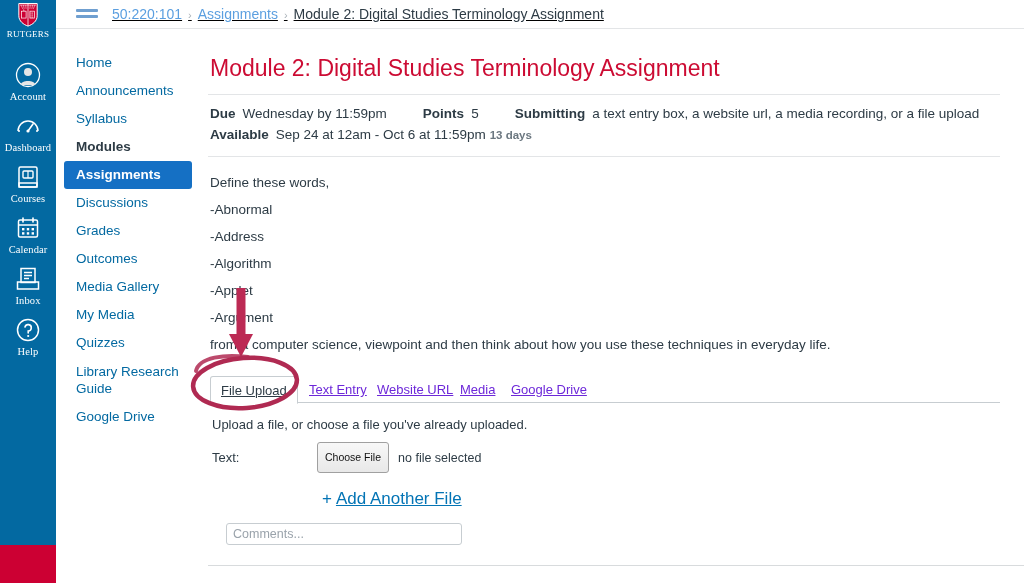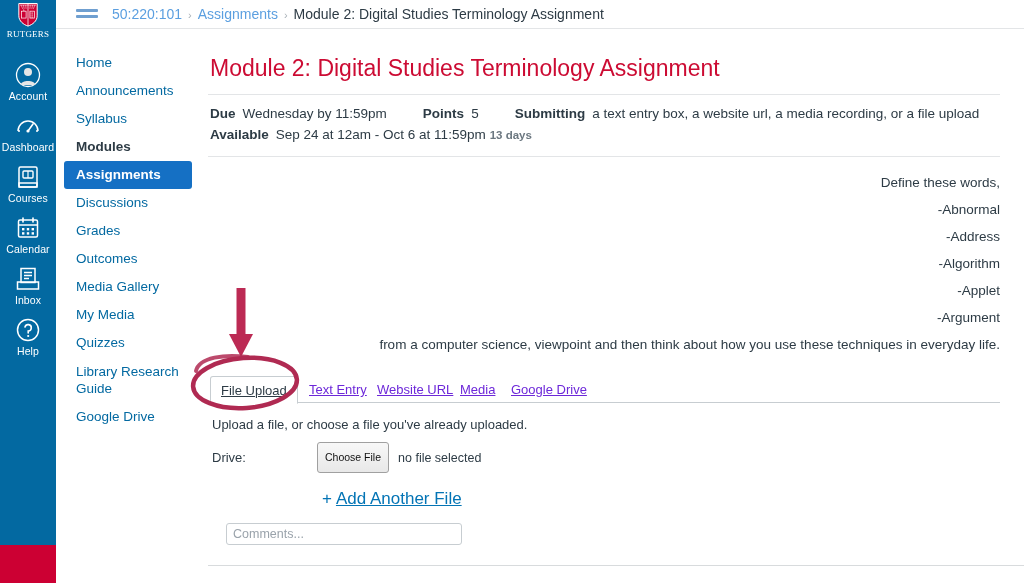--- a/index.html
+++ b/index.html
@@ -26,20 +26,21 @@
     width: 56px; height: 58px;
     display: flex; flex-direction: column;
     align-items: center; justify-content: flex-start;
     padding-top: 2px;
   }
   .gn-item {
     width: 56px;
     padding: 4px 0 6px 0;
     display: flex; flex-direction: column; align-items: center;
     cursor: pointer;
+    font-family: Liberation Serif, serif;
   }
   .gn-icon { width: 26px; height: 26px; display: block; }
   .gn-label {
     font-size: 10.5px; line-height: 13px;
     margin-top: 2px; letter-spacing: .1px;
     color: #ffffff; white-space: nowrap;
   }
   #gn-spacer-bottom { flex: 1; }
 
   
@@ -76,21 +77,21 @@
     background: #ffffff;
     overflow: hidden;
   }
   #hamburger { width: 22px; height: 14px; position: relative; margin-right: 14px; flex: none; cursor: pointer; }
   #hamburger span {
     position: absolute; left: 0; width: 22px; height: 2.5px;
     background: #6f9fd0; border-radius: 1px;
   }
   #hamburger span:nth-child(1) { top: 2px; }
   #hamburger span:nth-child(2) { top: 8px; }
-  .bc { font-size: 14px; line-height: 22px; white-space: nowrap; }
+  .bc { font-size: 14px; line-height: 22px; white-space: nowrap; text-decoration: underline; }
   .bc-link { color: #5b9fe0; text-decoration: none; cursor: pointer; }
   .bc-sep { color: #a9b1b8; margin: 0 6px; font-size: 11px; }
   .bc-current { color: #2D3B45; }
 
   
   #content {
     position: absolute; left: 200px; top: 29px;
     width: 824px; height: 516px;
     background: #ffffff;
     padding: 0 24px 0 8px;
@@ -106,21 +107,21 @@
     border-bottom: 1px solid #e3e5e7;
     padding: 8px 0 10px 2px;
   }
   .meta-row { font-size: 13.5px; line-height: 21px; color: #2D3B45; white-space: nowrap; }
   .meta-key { font-weight: bold; color: #2D3B45; }
   .meta-val { color: #2D3B45; margin-left: 7px; }
   .meta-gap { display: inline-block; width: 36px; }
   .meta-small { font-size: 11.5px; color: #6b7780; margin-left: 4px; font-weight: bold; }
 
   
-  #description { padding: 12px 0 0 2px; text-align: right; }
+  #description { padding: 12px 0 0 2px; }
   .desc-line {
     font-size: 13.5px; line-height: 27px;
     color: #2D3B45;
   }
 
   
   #tabs {
     position: relative;
     margin: 18px 0 0 2px;
     height: 27px;
@@ -385,21 +386,21 @@
       <div class="tab link" style="left:89px;"><span>Text Entry</span></div>
       <div class="tab link" style="left:157px;"><span>Website URL</span></div>
       <div class="tab link" style="left:240px;"><span>Media</span></div>
       <div class="tab link" style="left:291px;"><span>Google Drive</span></div>
     </div>
 
     <div id="upload-form">
       <div class="form-note">Upload a file, or choose a file you've already uploaded.</div>
 
       <div class="file-row">
-        <span class="file-label">Drive:</span>
+        <span class="file-label">Text:</span>
         <button class="choose-btn">Choose File</button>
         <span class="no-file">no file selected</span>
       </div>
 
       <a id="add-another"><span class="plus">+</span><span>Add Another File</span></a>
 
       <textarea id="comments" placeholder="Comments..." style=""></textarea>
 
       <div id="btn-row">
         <button class="btn" id="cancel-btn">Cancel</button>

